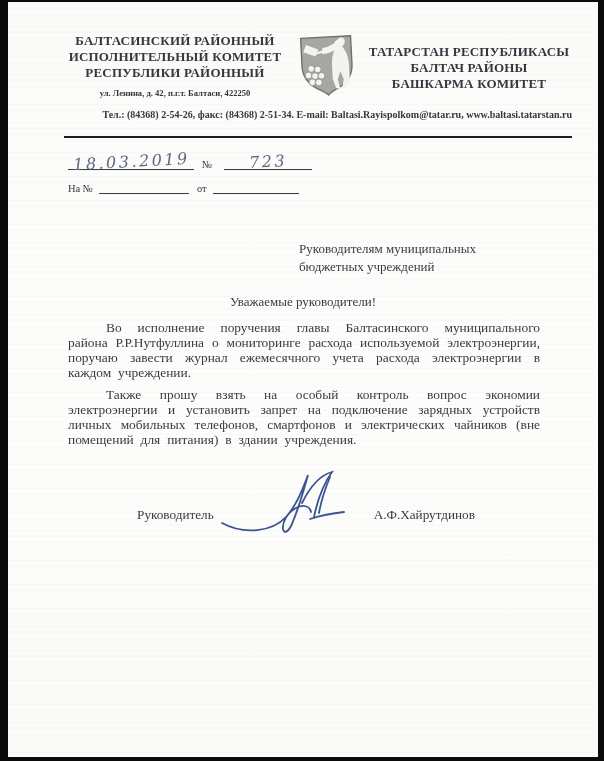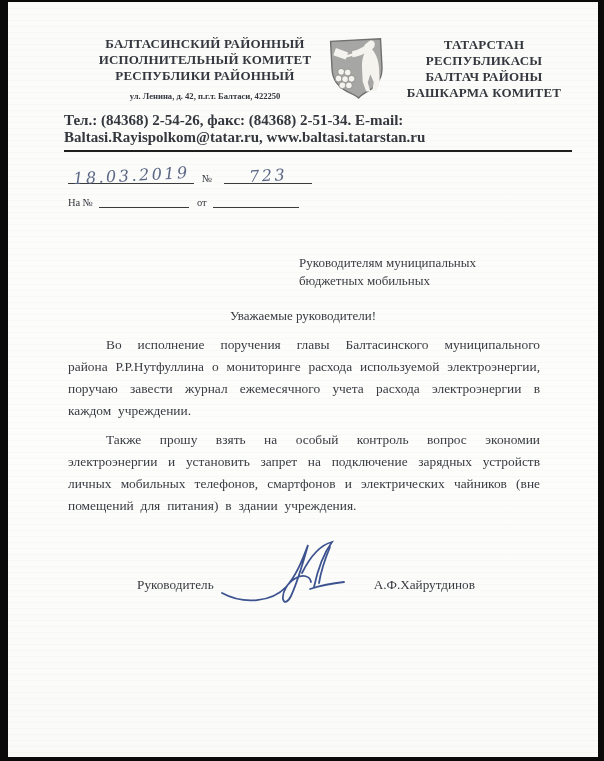--- a/index.html
+++ b/index.html
@@ -16,36 +16,36 @@
     background:
       repeating-linear-gradient(180deg, rgba(120,120,120,0.035) 0 1px, rgba(255,255,255,0) 1px 6px),
       linear-gradient(180deg,#fbfbfa 0%,#fdfdfc 60%,#faFaf8 100%);
     background-color:#fcfcfb;
     color:#383b41;
   }
   .content{position:relative;z-index:2;}
   
   .letterhead{
     display:flex;
-    align-items:flex-end;
-    padding:30px 24px 0 82px;
+    align-items:center;
+    padding:30px 24px 0 52px;
   }
   .org-left{width:230px;text-align:center;}
   .org-right{flex:1;text-align:center;padding-top:5px;}
   .org-name{font-weight:bold;font-size:13px;line-height:16px;letter-spacing:.2px;color:#34373d;}
   .org-addr{font-weight:bold;font-size:8.6px;margin-top:7px;color:#34373d;}
   .emblem{width:64px;height:66px;margin:0 5px;flex:0 0 auto;transform:rotate(-3deg);}
   
   .contact-row{
     margin:11px 26px 0 56px;
-    text-align:left;
+    text-align:right;
     font-weight:bold;
-    font-size:15px;
+    font-size:10px;
     color:#34373d;
-    padding-bottom:4px;
+    padding-bottom:16px;
     border-bottom:2.5px solid #1e1e1e;
   }
   
   .ref{margin:6px 0 0 60px;font-size:10px;}
   .ref-row{display:flex;align-items:flex-end;height:26px;}
   .hand{
     font-family:"DejaVu Serif", serif;
     font-style:italic;
     color:#5b6784;
     font-size:16px;
@@ -70,21 +70,21 @@
   .salutation{
     margin-top:18px;
     text-align:center;
     font-size:13px;
   }
   .para{
     margin:10px 58px 0 60px;
     text-align:justify;
     text-indent:38px;
     font-size:13.4px;
-    line-height:22px;
+    line-height:15px;
     word-spacing:3.5px;
   }
   .para + .para{margin-top:7px;}
   
   .sign-row{
     margin:46px 56px 0 62px;
     display:flex;
     align-items:center;
     justify-content:center;
     font-size:13.2px;
@@ -176,21 +176,21 @@
       <div class="ref-row ref-row2" style="height:16px;">
         <span class="lbl" style="margin-left:0;">На №</span>
         <span class="u u-blank1"></span>
         <span class="lbl">от</span>
         <span class="u u-blank2"></span>
       </div>
     </div>
 
     <div class="recipient">
       <div>Руководителям муниципальных</div>
-      <div>бюджетных мобильных</div>
+      <div>бюджетных учреждений</div>
     </div>
 
     <div class="salutation">Уважаемые руководители!</div>
 
     <div class="para">Во исполнение поручения главы Балтасинского муниципального района Р.Р.Нутфуллина о мониторинге расхода используемой электроэнергии, поручаю завести журнал ежемесячного учета расхода электроэнергии в каждом учреждении.</div>
     <div class="para">Также прошу взять на особый контроль вопрос экономии электроэнергии и установить запрет на подключение зарядных устройств личных мобильных телефонов, смартфонов и электрических чайников (вне помещений для питания) в здании учреждения.</div>
 
     <div class="sign-row">
       <span>Руководитель</span>
       <span class="sig-wrap">

